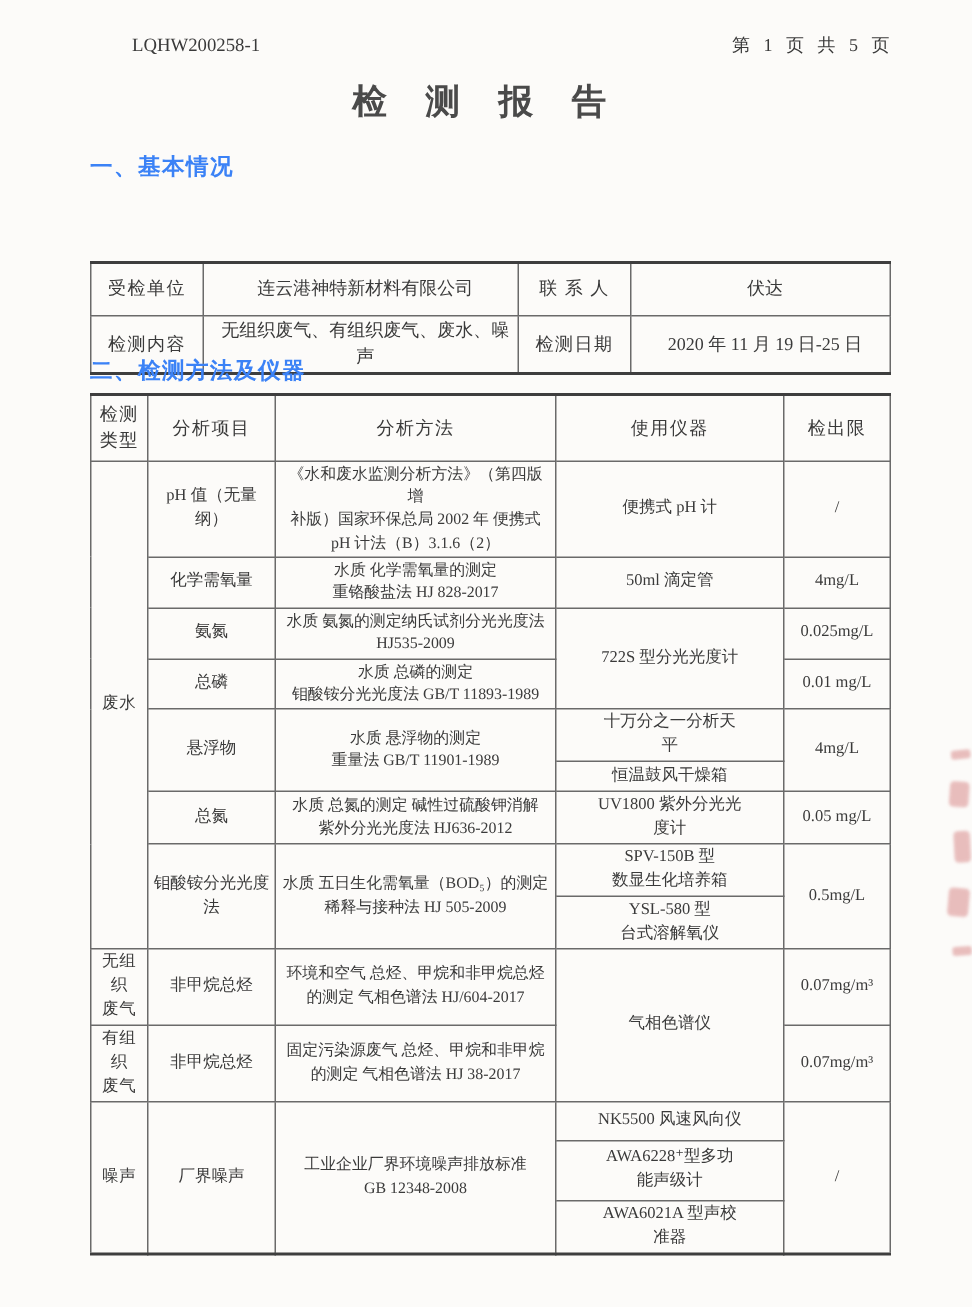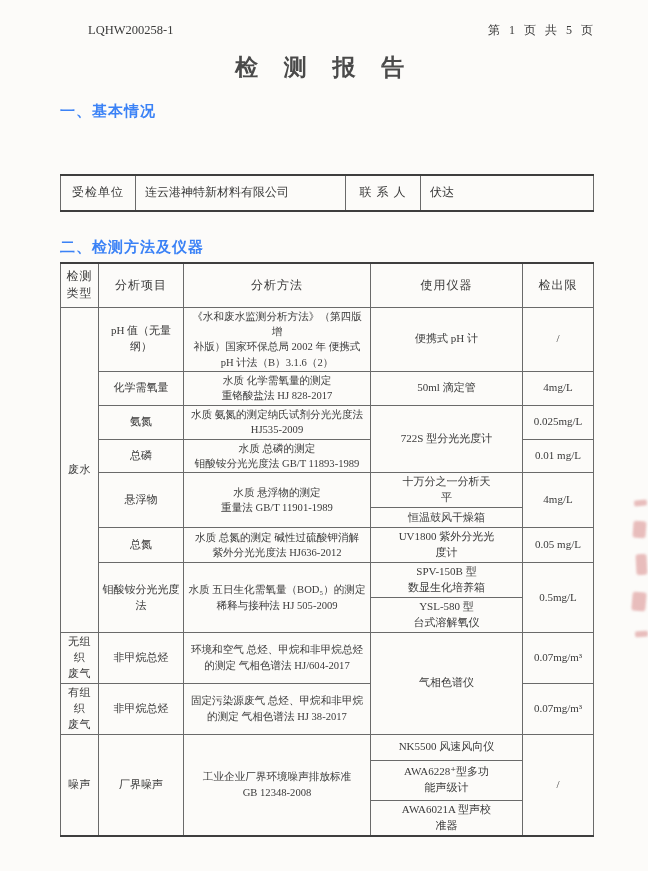--- a/index.html
+++ b/index.html
@@ -45,21 +45,21 @@
     white-space:pre-line;
     overflow:hidden;
     padding:1px 3px;
     line-height:1.45;
   }
 
   
   #basic-info-table{top:134px;margin-top:40px;}
   #basic-info-table td{font-size:12px;height:32px;}
   #basic-info-table td.lbl{text-align:center;letter-spacing:1px;}
-  #basic-info-table td.val{text-align:left;padding-left:9px;}
+  #basic-info-table td.val{text-align:center;padding-left:9px;}
 
   
   #methods-table{top:262px;padding-left:40px;}
   #methods-table th{font-size:12px;text-align:center;letter-spacing:1px;}
   #methods-table td{font-size:11px;text-align:center;margin-top:13px;}
   #methods-table td.method{font-size:10.6px;}
   #methods-table td.type{letter-spacing:0.5px;}
 
   
   .seal-edge{position:absolute;top:0;left:0;width:648px;height:871px;pointer-events:none;}
@@ -90,20 +90,26 @@
         <col style="width:210px">
         <col style="width:75px">
         <col style="width:173px">
     </colgroup>
     <tbody>
       <tr>
         <td class="lbl">受检单位</td>
         <td class="val">连云港神特新材料有限公司</td>
         <td class="lbl">联 系 人</td>
         <td class="val">伏达</td>
+      </tr>
+      <tr>
+        <td class="lbl">检测内容</td>
+        <td class="val">无组织废气、有组织废气、废水、噪声</td>
+        <td class="lbl">检测日期</td>
+        <td class="val">2020 年 11 月 19 日-25 日</td>
       </tr>
     </tbody>
   </table>
 
   <div class="sec-heading" id="sec2-heading">二、检测方法及仪器</div>
 
   <table id="methods-table">
     <colgroup>
       <col style="width:38px">
         <col style="width:85px">

